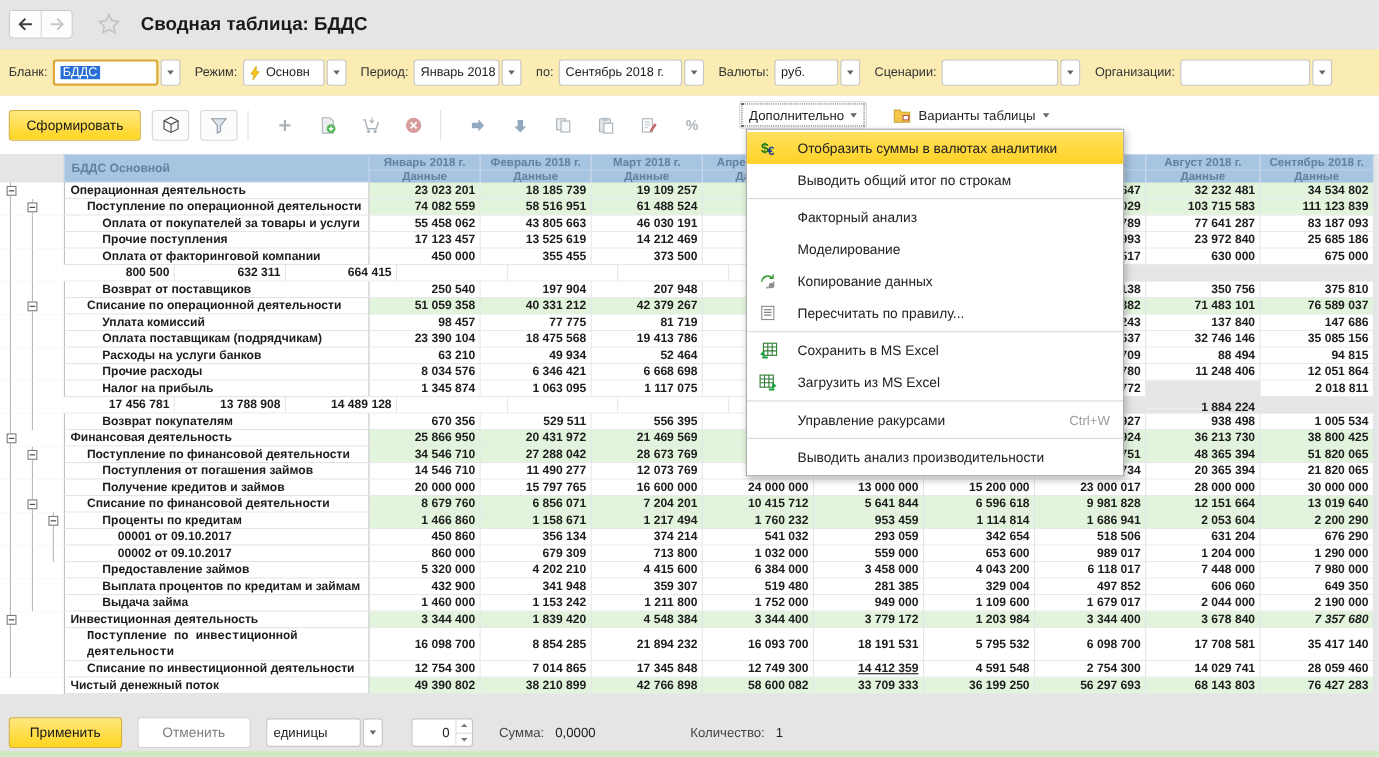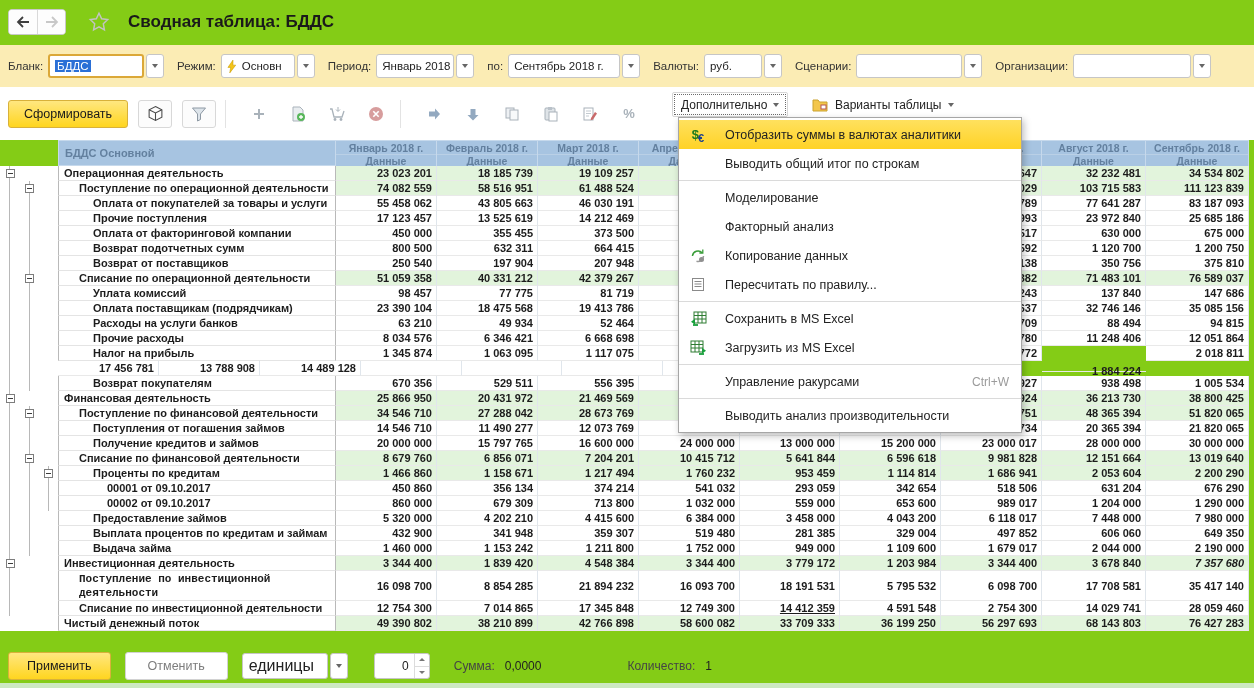--- a/index.html
+++ b/index.html
@@ -1,18 +1,18 @@
 <!DOCTYPE html>
 <html><head>
 <meta charset="utf-8">
 <style>
   * { box-sizing: border-box; margin: 0; padding: 0; }
   html,body { width:1254px; height:688px; overflow:hidden; background:#fff;
     font-family:"Liberation Sans","DejaVu Sans",sans-serif; }
-  .app { position:relative; width:1254px; height:688px; background:#84cc16; }
+  .app { position:relative; width:1254px; height:688px; background:#e5e5e5; }
 
   
   .topbar { position:absolute; top:0; left:0; right:0; height:44px; display:flex; align-items:center; padding-left:8px; }
   .navgrp { display:flex; border:1px solid #c9c9c9; border-radius:4px; overflow:hidden; background:#fff; }
   .navbtn { width:28px; height:24px; display:flex; align-items:center; justify-content:center; background:#fdfdfd; }
   .navbtn + .navbtn { border-left:1px solid #d9d9d9; }
   .starwrap { margin-left:22px; display:flex; align-items:center; }
   .title { margin-left:18px; font-size:17px; font-weight:700; color:#1a1a1a; }
 
   
@@ -65,21 +65,21 @@
   .mitem { height:29px; display:flex; align-items:center; padding:0 12px 0 8px; font-size:12.5px; color:#222; }
   .mitem.hl { background:linear-gradient(#ffe15e,#ffd226); }
   .mic { width:22px; margin-right:16px; display:flex; align-items:center; justify-content:center; }
   .mshort { margin-left:auto; color:#9b9b9b; font-size:12px; }
   .msep { height:1px; background:#dadada; margin:2px 0; }
 
   
   .footer { position:absolute; top:650px; left:0; right:0; height:32px; display:flex; align-items:center; padding-left:8px; font-size:12px; color:#333; }
   .btn-apply { background:linear-gradient(#ffe780,#ffd51f); border:1px solid #d8b13a; border-radius:3px; height:28px; padding:0 18px; font-size:12.5px; color:#1a1a1a; display:flex; align-items:center; }
   .btn-cancel { margin-left:14px; background:#fff; border:1px solid #d2d2d2; border-radius:3px; height:28px; padding:0 22px; font-size:12.5px; color:#7d7d7d; display:flex; align-items:center; }
-  .ubox { margin-left:14px; width:86px; height:26px; background:#fff; border:1px solid #c6c6c6; border-radius:3px; display:flex; align-items:center; padding:0 6px; font-size:16px; color:#222; }
+  .ubox { margin-left:14px; width:86px; height:26px; background:#fff; border:1px solid #c6c6c6; border-radius:3px; display:flex; align-items:center; padding:0 6px; font-size:12px; color:#222; }
   .udrop { width:18px; height:26px; margin-left:2px; border:1px solid #c6c6c6; border-radius:3px; background:#fff; display:flex; align-items:center; justify-content:center; }
   .spin { margin-left:26px; width:56px; height:26px; border:1px solid #c6c6c6; border-radius:3px; background:#fff; display:flex; }
   .spinval { flex:1; display:flex; align-items:center; justify-content:flex-end; padding-right:5px; font-size:12px; color:#222; border-right:1px solid #dcdcdc; }
   .spinbtns { width:14px; display:flex; flex-direction:column; }
   .spinbtn { flex:1; display:flex; align-items:center; justify-content:center; }
   .spinbtn + .spinbtn { border-top:1px solid #dcdcdc; }
   .caret-up { width:0; height:0; border-left:3px solid transparent; border-right:3px solid transparent; border-bottom:3.5px solid #777; }
   .caret-dn { width:0; height:0; border-left:3px solid transparent; border-right:3px solid transparent; border-top:3.5px solid #777; }
   .stat { margin-left:24px; color:#444; }
   .statval { margin-left:10px; color:#222; }
@@ -389,21 +389,20 @@
           <div class="tcell" style="width: 100px;"></div>
           <div class="tcell" style="width: 101px;"></div>
           <div class="tcell" style="width: 101px;">517</div>
           <div class="tcell" style="width: 104px;">630 000</div>
           <div class="tcell" style="width: 103px;">675 000</div>
         </div>
         <div class="trow">
           <div class="gut g0 line"></div>
           <div class="gut line"></div>
           <div class="gut"></div>
-          <div class="tlabel lvl2">Возврат подотчетных сумм</div>
           <div class="tcell" style="width: 101px;">800 500</div>
           <div class="tcell" style="width: 101px;">632 311</div>
           <div class="tcell" style="width: 101px;">664 415</div>
           <div class="tcell" style="width: 101px;"></div>
           <div class="tcell" style="width: 100px;"></div>
           <div class="tcell" style="width: 101px;"></div>
           <div class="tcell" style="width: 101px;">592</div>
           <div class="tcell" style="width: 104px;">1 120 700</div>
           <div class="tcell" style="width: 103px;">1 200 750</div>
         </div>
@@ -789,25 +788,25 @@
         </span>
         <span>Отобразить суммы в валютах аналитики</span>
       </div>
       <div class="mitem">
         <span class="mic"></span>
         <span>Выводить общий итог по строкам</span>
       </div>
       <div class="msep"></div>
       <div class="mitem">
         <span class="mic"></span>
-        <span>Моделирование</span>
+        <span>Факторный анализ</span>
       </div>
       <div class="mitem">
         <span class="mic"></span>
-        <span>Факторный анализ</span>
+        <span>Моделирование</span>
       </div>
       <div class="mitem">
         <span class="mic">
           <svg width="16" height="16" viewBox="0 0 16 16" fill="none">
             <path d="M2.5 8a5.5 5.5 0 0 1 9.6-3.2" stroke="#3a9d3a" stroke-width="1.5"></path>
             <path d="M12.8 1.6v3.4H9.4" stroke="#3a9d3a" stroke-width="1.3"></path>
             <path d="M13.5 8a5.5 5.5 0 0 1-7 5.3" stroke="#9a9a9a" stroke-width="1.5"></path>
             <circle cx="11.5" cy="11.5" r="2.5" fill="#8f8f8f"></circle>
           </svg>
         </span>

